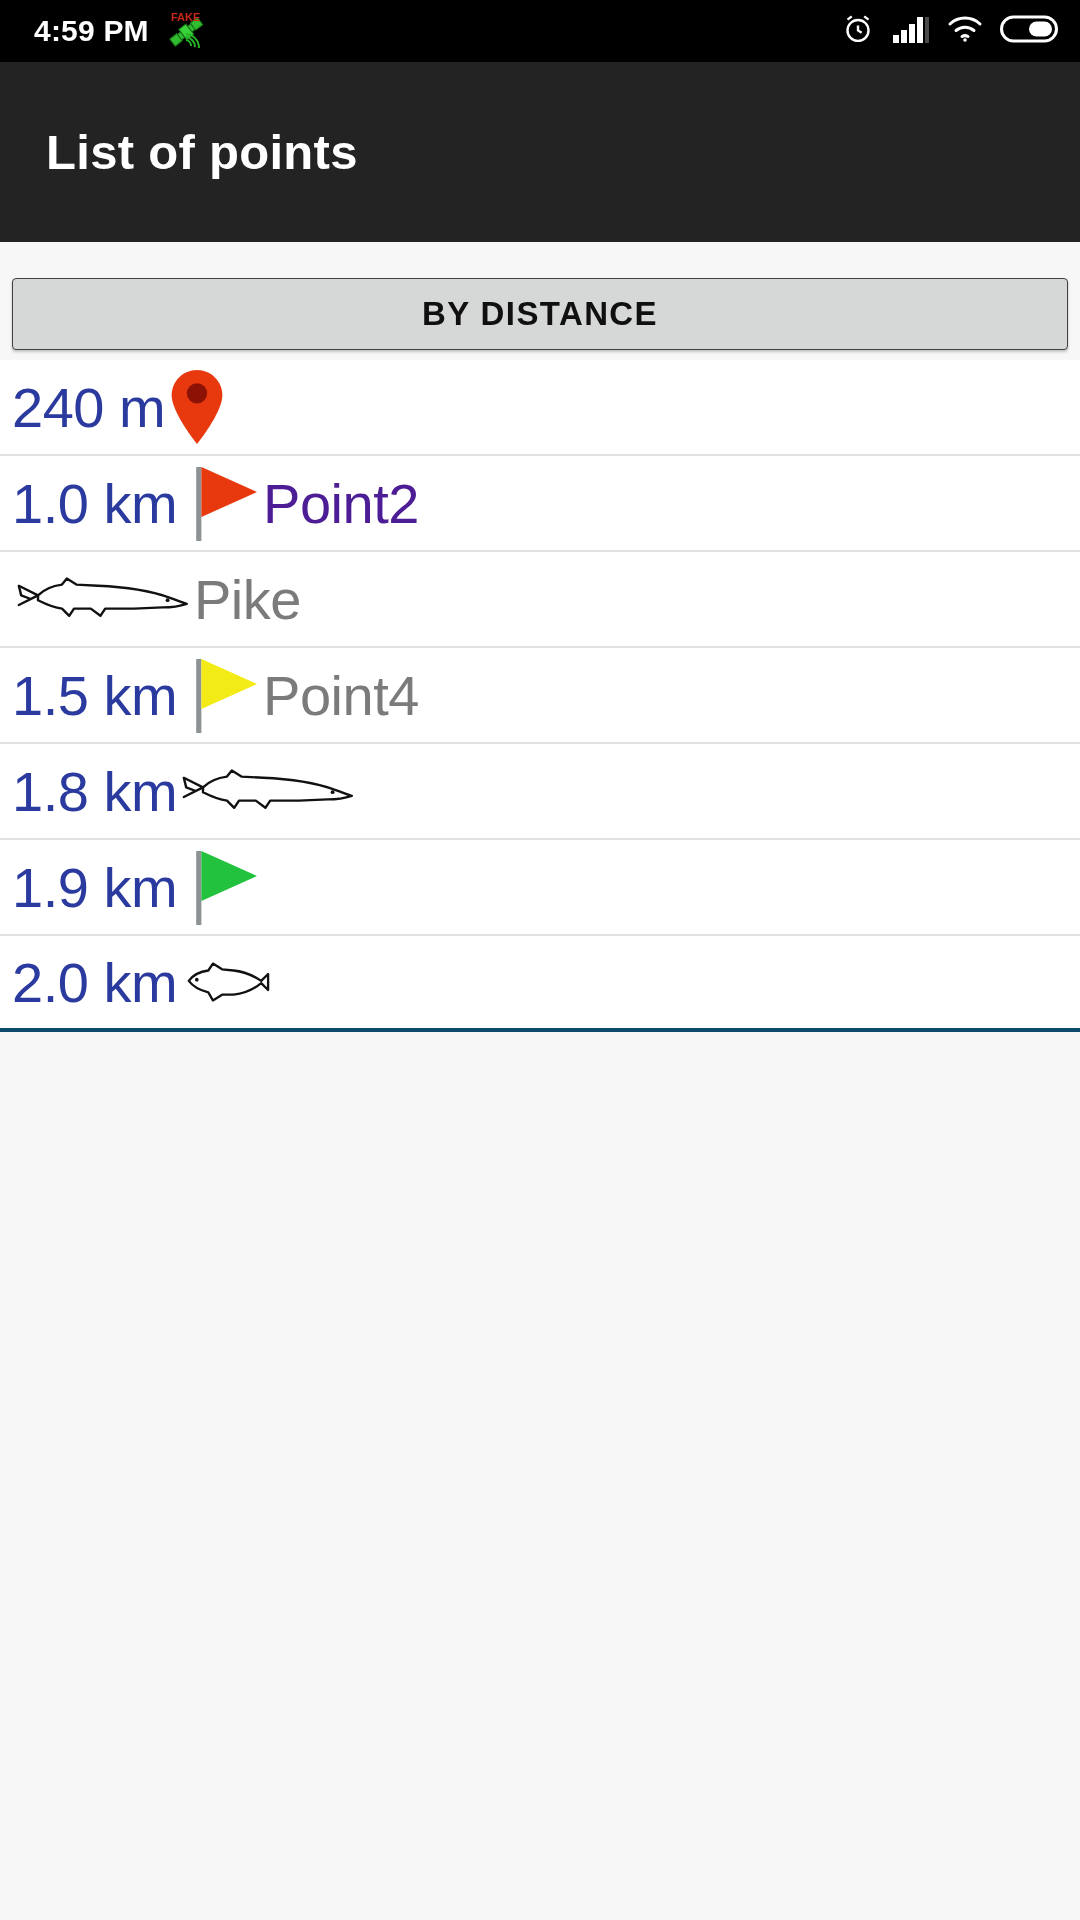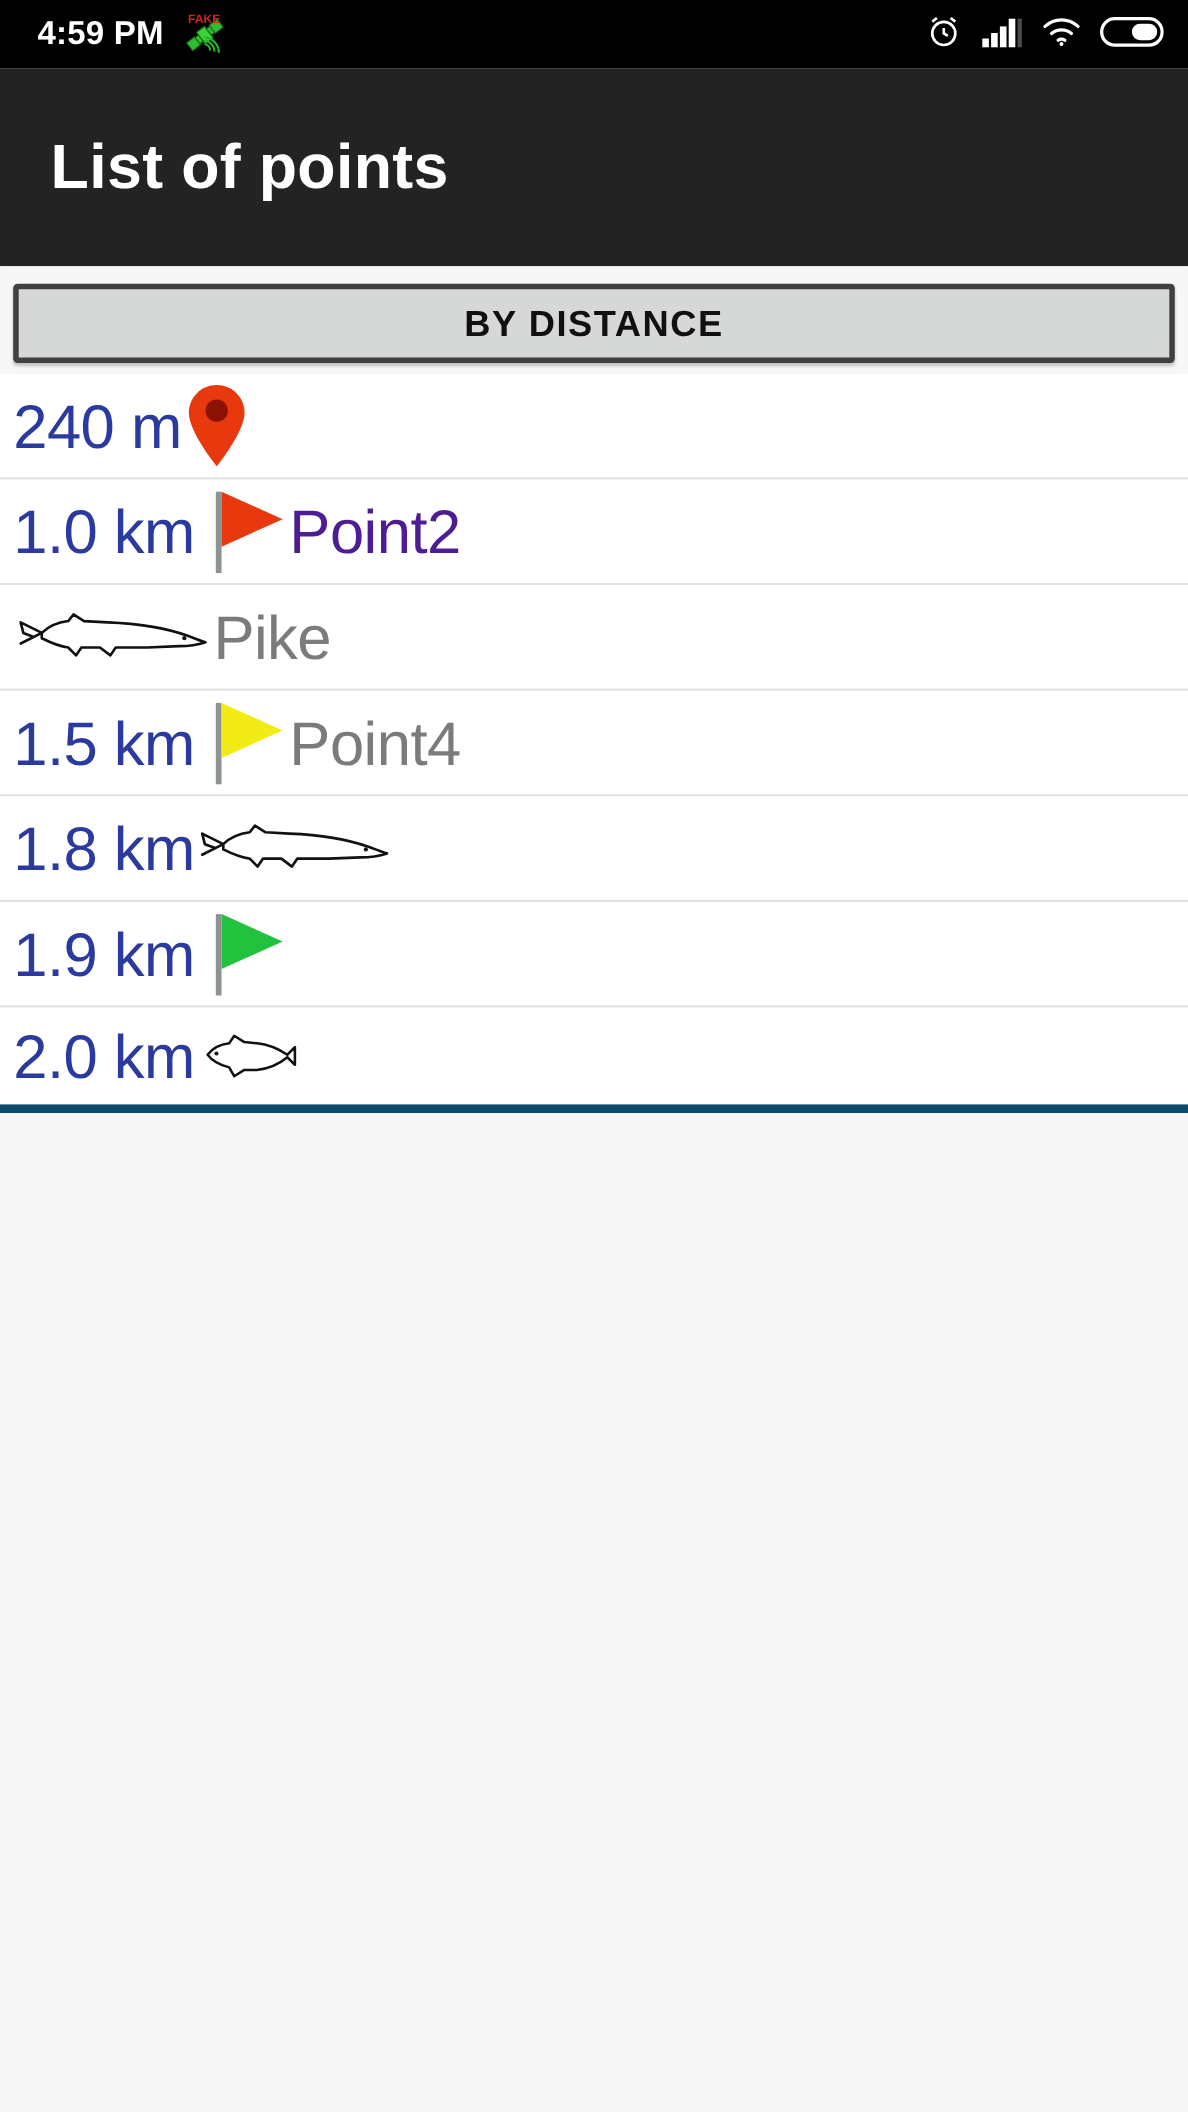--- a/index.html
+++ b/index.html
@@ -29,51 +29,52 @@
 
   
   .app-bar{
     height:180px; width:1080px;
     background:#232323;
     display:flex; align-items:center;
     padding-left:46px;
     box-shadow:0 2px 5px rgba(0,0,0,.35);
   }
   .app-bar-title{
-    color:#ffffff; font-size:57px; font-weight:bold; letter-spacing:.3px;
+    color:#ffffff; font-size:49px; font-weight:bold; letter-spacing:.3px;
   }
 
   
   .sort-bar{
     padding:16px 12px 10px 12px;
     background:#f7f7f7;
   }
   .sort-button{
     width:1056px; height:72px;
     background:#d6d8d7;
-    border:5px solid #404040;
+    border:1px solid #404040;
     border-radius:4px;
     box-shadow:0 2px 3px rgba(0,0,0,.22);
     display:flex; align-items:center; justify-content:center;
     color:#101010; font-size:33px; font-weight:bold; letter-spacing:1.4px;
     cursor:pointer;
+    margin-top:20px;
   }
 
   
   .points-list{ background:#ffffff; width:1080px; }
   .point-row{
     height:96px; width:1080px;
     display:flex; align-items:center;
     padding-left:12px;
     border-bottom:2px solid #e2e2e2;
     background:#ffffff;
     cursor:pointer;
     text-align:center;
   }
-  .point-row:last-child{ border-bottom:8px solid #0c4a6e; }
+  .point-row:last-child{ border-bottom:4px solid #0c4a6e; }
   .dist{
     color:#2b3a9e;
     font-size:56px;
     letter-spacing:-.5px;
     white-space:nowrap;
   }
   .row-icon{
     display:flex; align-items:center; justify-content:center;
     flex:0 0 auto;
   }

